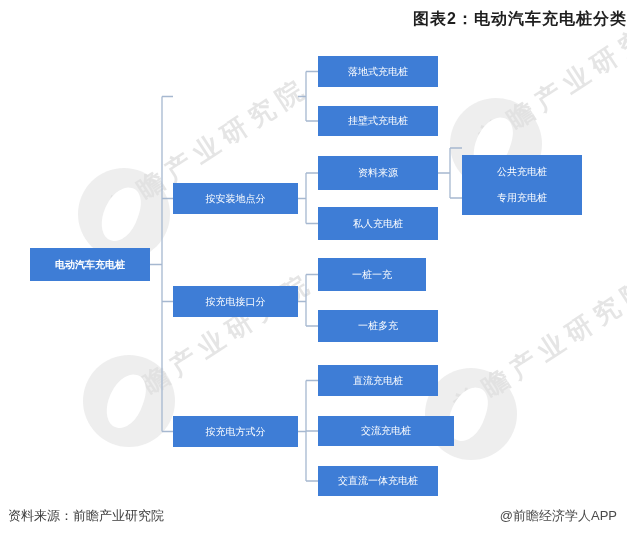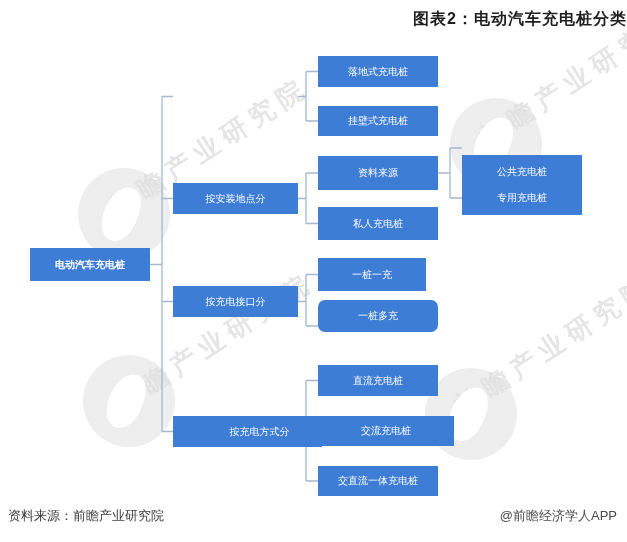--- a/index.html
+++ b/index.html
@@ -75,28 +75,28 @@
     <path d="M298 198.5 H306 M306 173 V223.5 M306 173 H318 M306 223.5 H318"></path>
     <path d="M438 173 H450 M450 148 V198 M450 148 H462 M450 198 H462"></path>
     <path d="M298 301.5 H306 M306 274.5 V326 M306 274.5 H318 M306 326 H318"></path>
     <path d="M298 431.5 H306 M306 380.5 V481 M306 380.5 H318 M306 431 H318 M306 481 H318"></path>
   </svg>
 
   <div class="node" style="left:30px;top:248px;width:120px;height:33px;font-weight:bold;">电动汽车充电桩</div>
 
   <div class="node" style="left:173px;top:183px;width:125px;height:31px;">按安装地点分</div>
   <div class="node" style="left:173px;top:286px;width:125px;height:31px;">按充电接口分</div>
-  <div class="node" style="left:173px;top:416px;width:125px;height:31px;padding-left:24px;">按充电方式分</div>
+  <div class="node" style="left:173px;top:416px;width:125px;height:31px;">按充电方式分</div>
 
   <div class="node" style="left:318px;top:56px;width:120px;height:31px;">落地式充电桩</div>
   <div class="node" style="left:318px;top:106px;width:120px;height:30px;">挂壁式充电桩</div>
   <div class="node" style="left:318px;top:156px;width:120px;height:34px;">资料来源</div>
   <div class="node" style="left:318px;top:207px;width:120px;height:33px;">私人充电桩</div>
   <div class="node" style="left:318px;top:258px;width:108px;height:33px;">一桩一充</div>
-  <div class="node" style="left:318px;top:300px;width:120px;height:32px;border-radius:7px;">一桩多充</div>
+  <div class="node" style="left:318px;top:310px;width:120px;height:32px;">一桩多充</div>
   <div class="node" style="left:318px;top:365px;width:120px;height:31px;">直流充电桩</div>
   <div class="node" style="left:318px;top:416px;width:136px;height:30px;">交流充电桩</div>
   <div class="node" style="left:318px;top:466px;width:120px;height:30px;">交直流一体充电桩</div>
 
   <div class="node" style="left:462px;top:131px;width:120px;height:34px;margin-top:24px;">公共充电桩</div>
   <div class="node" style="left:462px;top:181px;width:120px;height:34px;">专用充电桩</div>
 
   <div class="footer">
     <span class="src">资料来源：前瞻产业研究院</span>
     <span class="credit">@前瞻经济学人APP</span>

